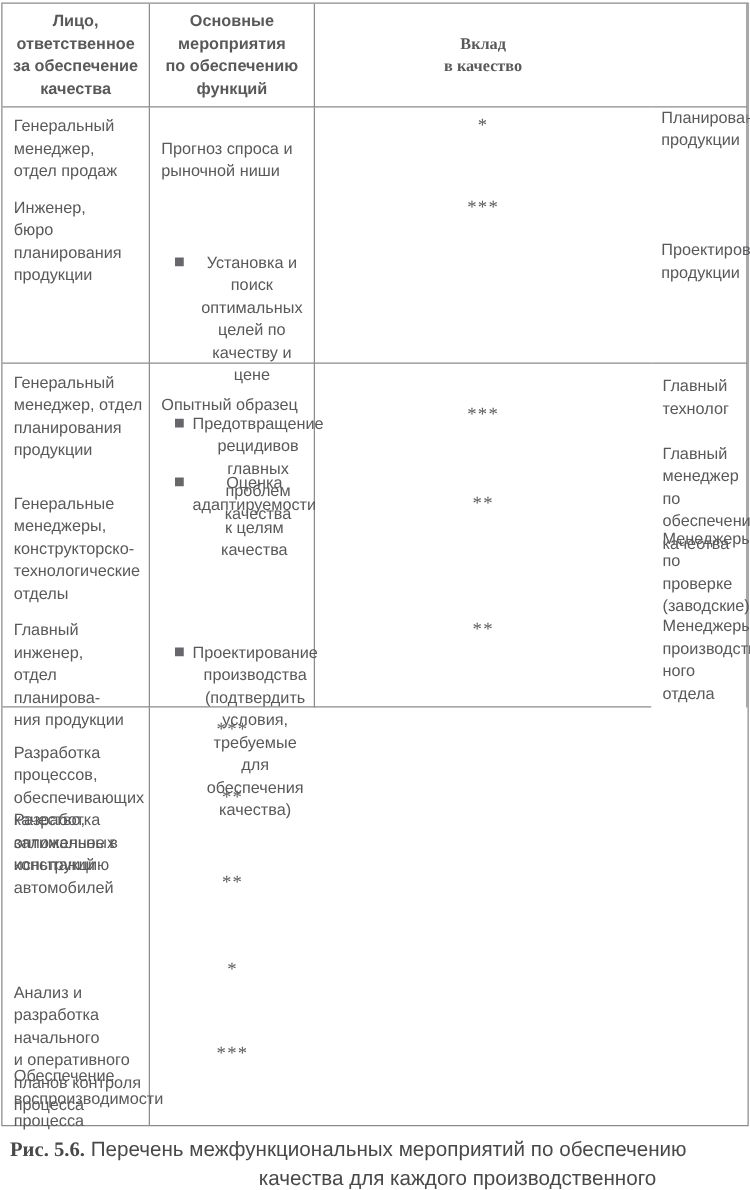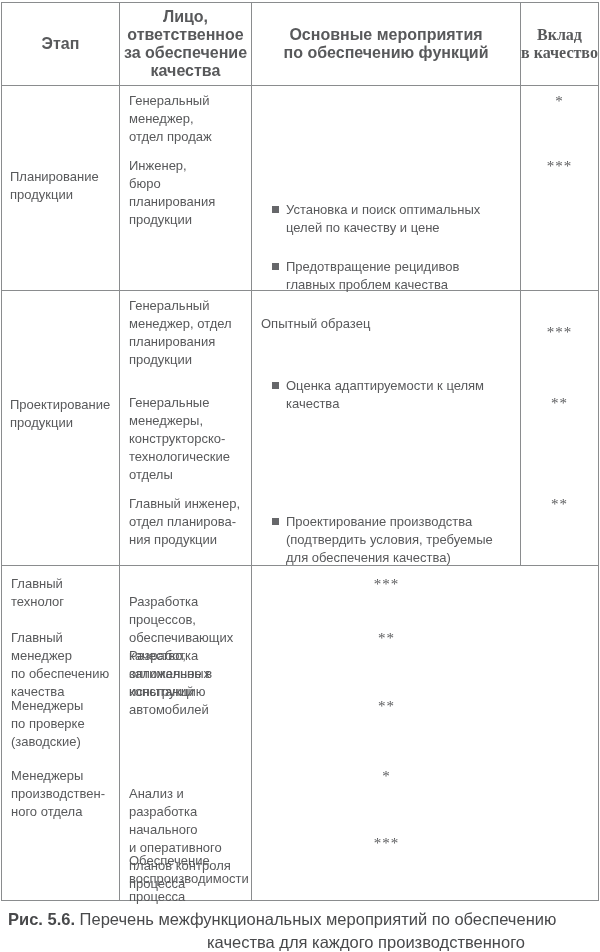--- a/index.html
+++ b/index.html
@@ -32,51 +32,50 @@
     box-sizing:border-box;
     border-right:1px solid var(--border);
     border-bottom:1px solid var(--border);
   }
   .cell.no-r{border-right:none;font-family:Liberation Serif, serif;}
   .cell.no-b{border-bottom:none;}
   .hdr{
     display:flex;align-items:center;justify-content:center;
     text-align:center;font-weight:bold;
     white-space:pre-line;
-    font-size:16px;line-height:18px;
+    font-size:13px;line-height:18px;
   }
   .blk{position:absolute;white-space:pre-line;}
   .stage-label{left:8px;right:2px;}
   .person-text{left:9px;right:2px;}
   .act{left:0;right:2px;}
   .intro{padding-left:9px;white-space:pre-line;}
   .bullets{margin-top:8px;}
-  .bullet-item{display:flex;margin-bottom:3px;}
+  .bullet-item{display:flex;margin-bottom:3px;text-align:center;}
   .sq{flex:0 0 auto;width:7px;height:7px;background:var(--bullet);margin:5px 0 0 20px;}
   .bt{margin-left:7px;white-space:pre-line;}
   .star{
     position:absolute;left:0;right:0;
     text-align:center;
     font-size:15px;letter-spacing:1px;color:#5a5b5d;
   }
   .caption{
     position:absolute;left:8px;right:6px;top:908px;
     color:var(--caption);
     font-size:16.5px;line-height:23px;
   }
-  .caption .lbl{font-weight:bold;}
+  .caption .lbl{font-weight:bold;font-family:Liberation Serif, serif;}
   .caption .l2{padding-left:199px;}
 </style>
 </head>
 <body>
 
 <div class="page">
   <div class="tbl">
 
-    <div class="cell hdr">Этап</div>
     <div class="cell hdr">Лицо,
 ответственное
 за обеспечение
 качества</div>
     <div class="cell hdr">Основные мероприятия
 по обеспечению функций</div>
     <div class="cell hdr no-r">Вклад
 в качество</div>
 
     <div class="cell">
@@ -86,20 +85,23 @@
     <div class="cell">
       <div class="blk person-text" style="top:6px">Генеральный
 менеджер,
 отдел продаж</div>
       <div class="blk person-text" style="top:71px">Инженер,
 бюро
 планирования
 продукции</div>
     </div>
     <div class="cell">
+      <div class="blk act" style="top:6px">
+        <div class="intro">Прогноз спроса и рыночной ниши</div>
+      </div>
       <div class="blk act" style="top:71px">
         <div class="bullets">
           <div class="bullet-item">
             <span class="sq"></span>
             <span class="bt">Установка и поиск оптимальных
 целей по качеству и цене</span>
           </div>
           <div class="bullet-item">
             <span class="sq"></span>
             <span class="bt">Предотвращение рецидивов

